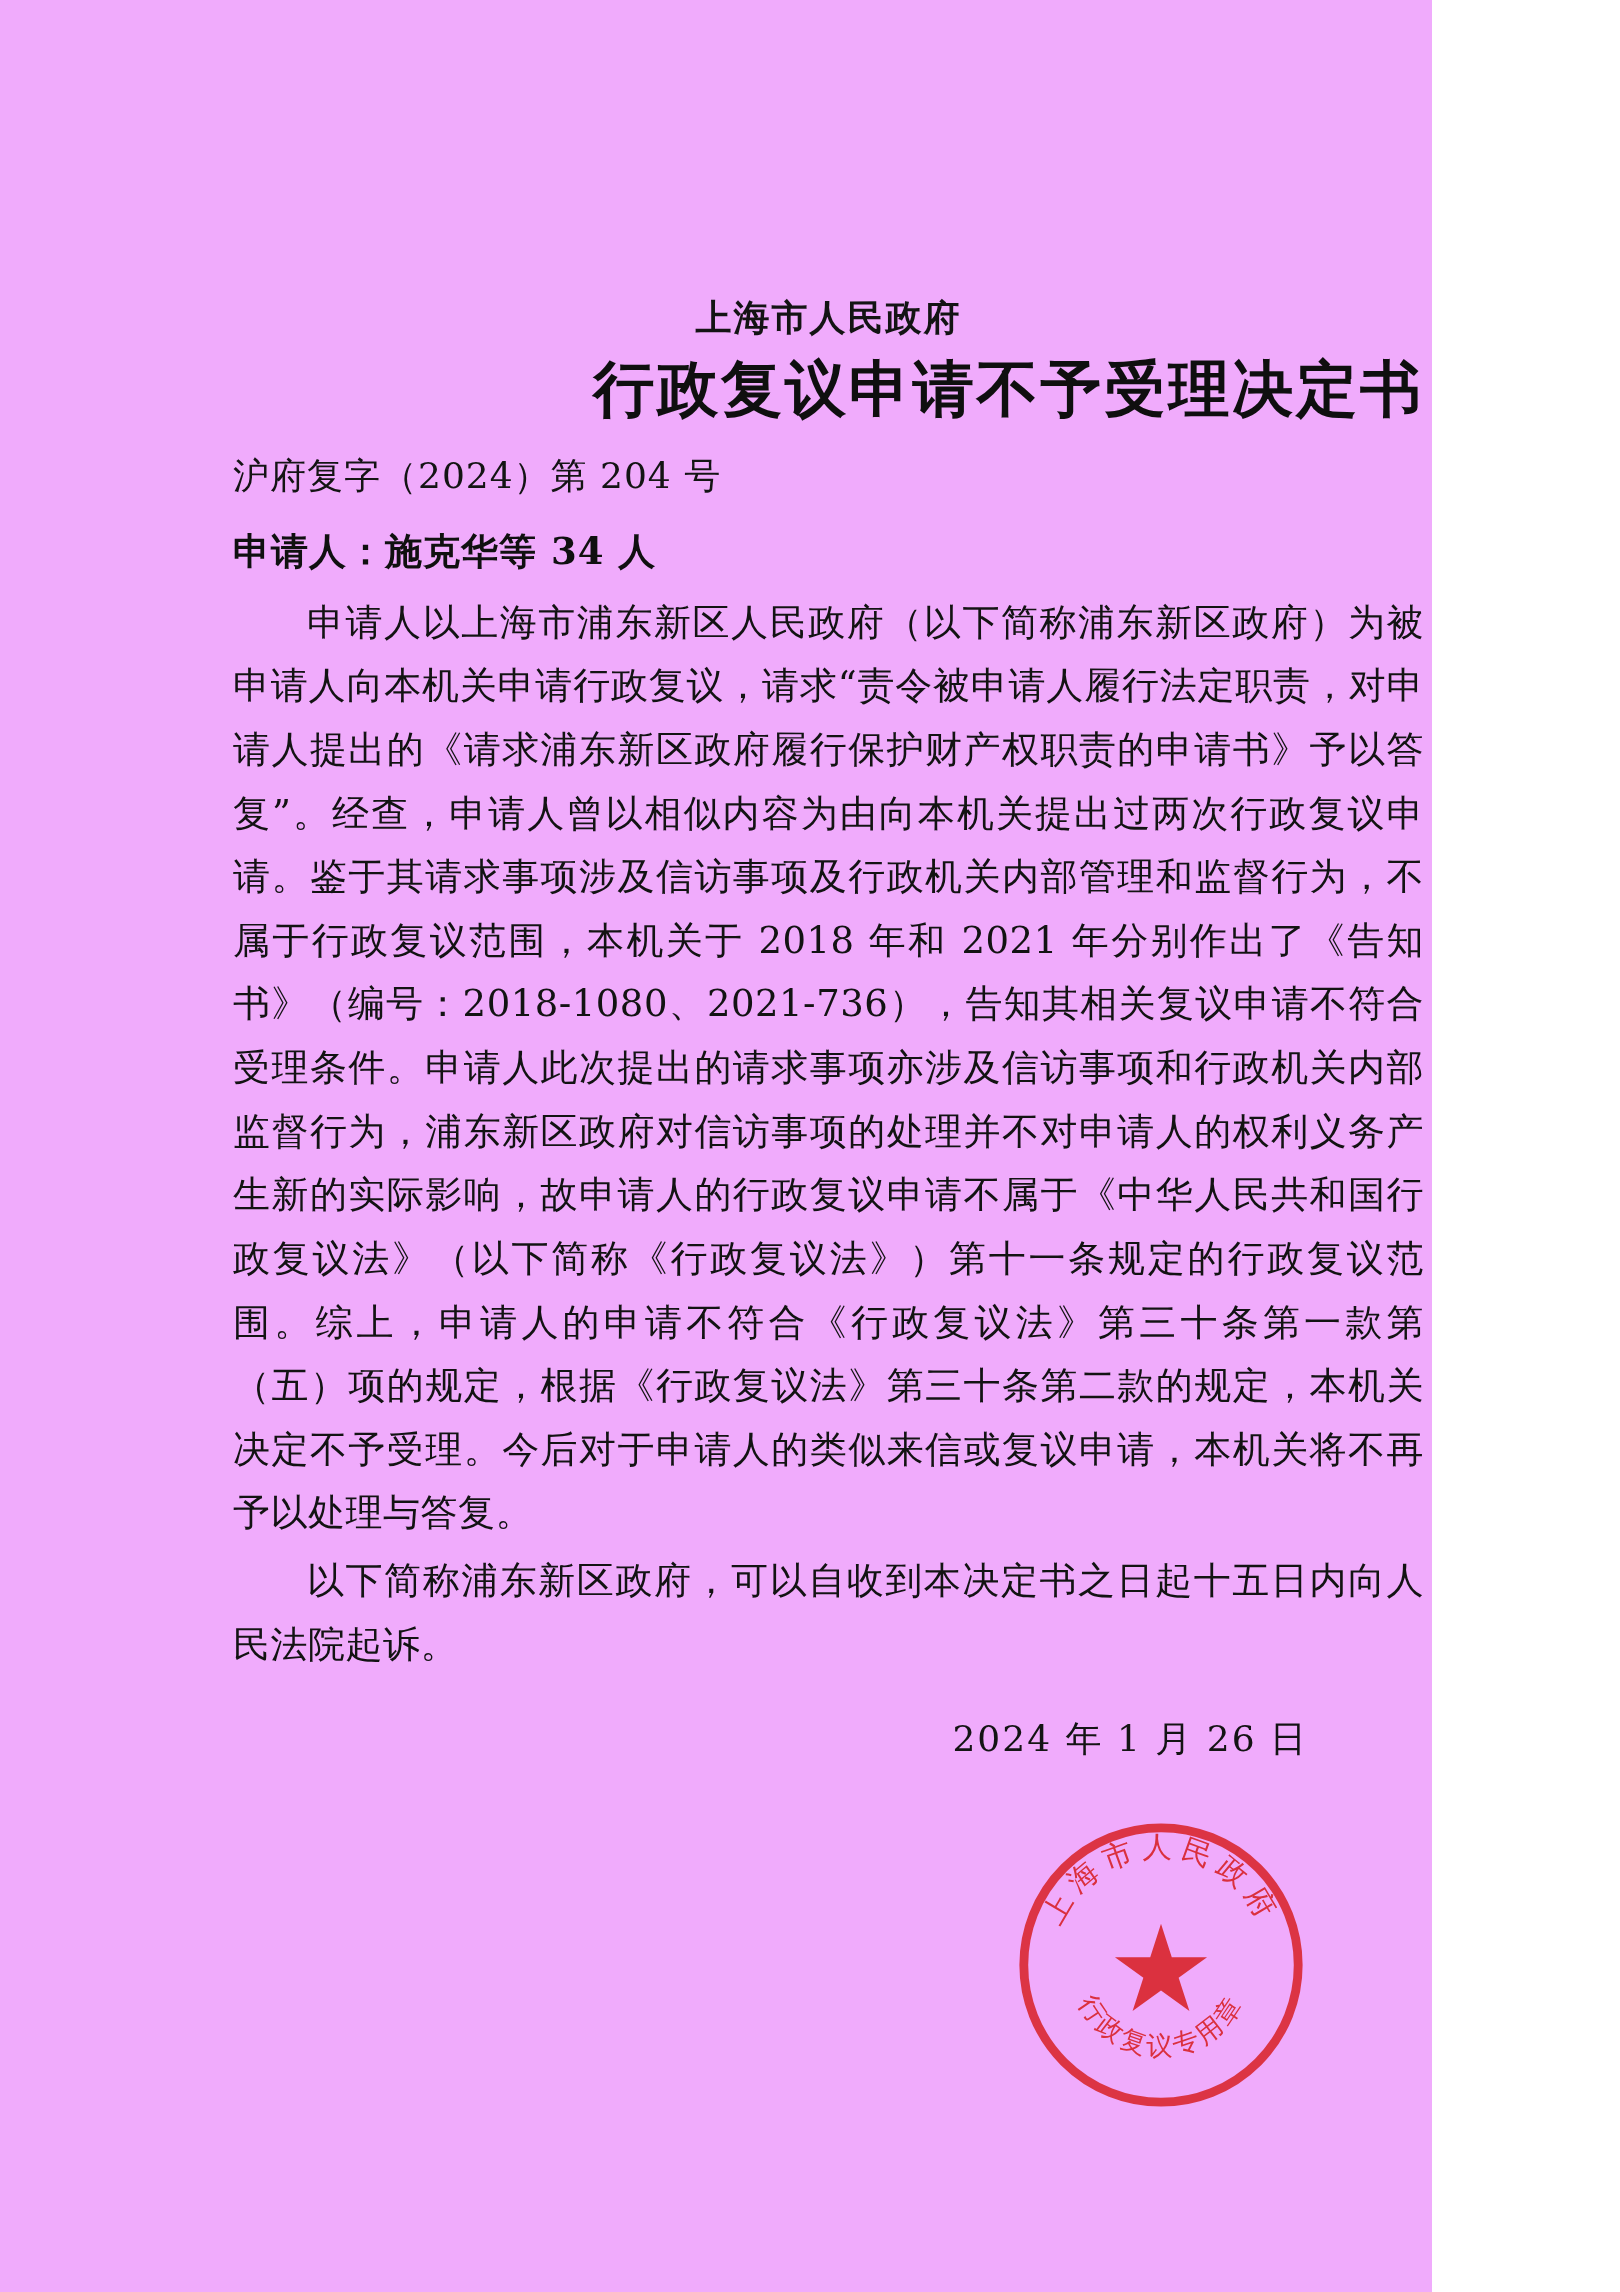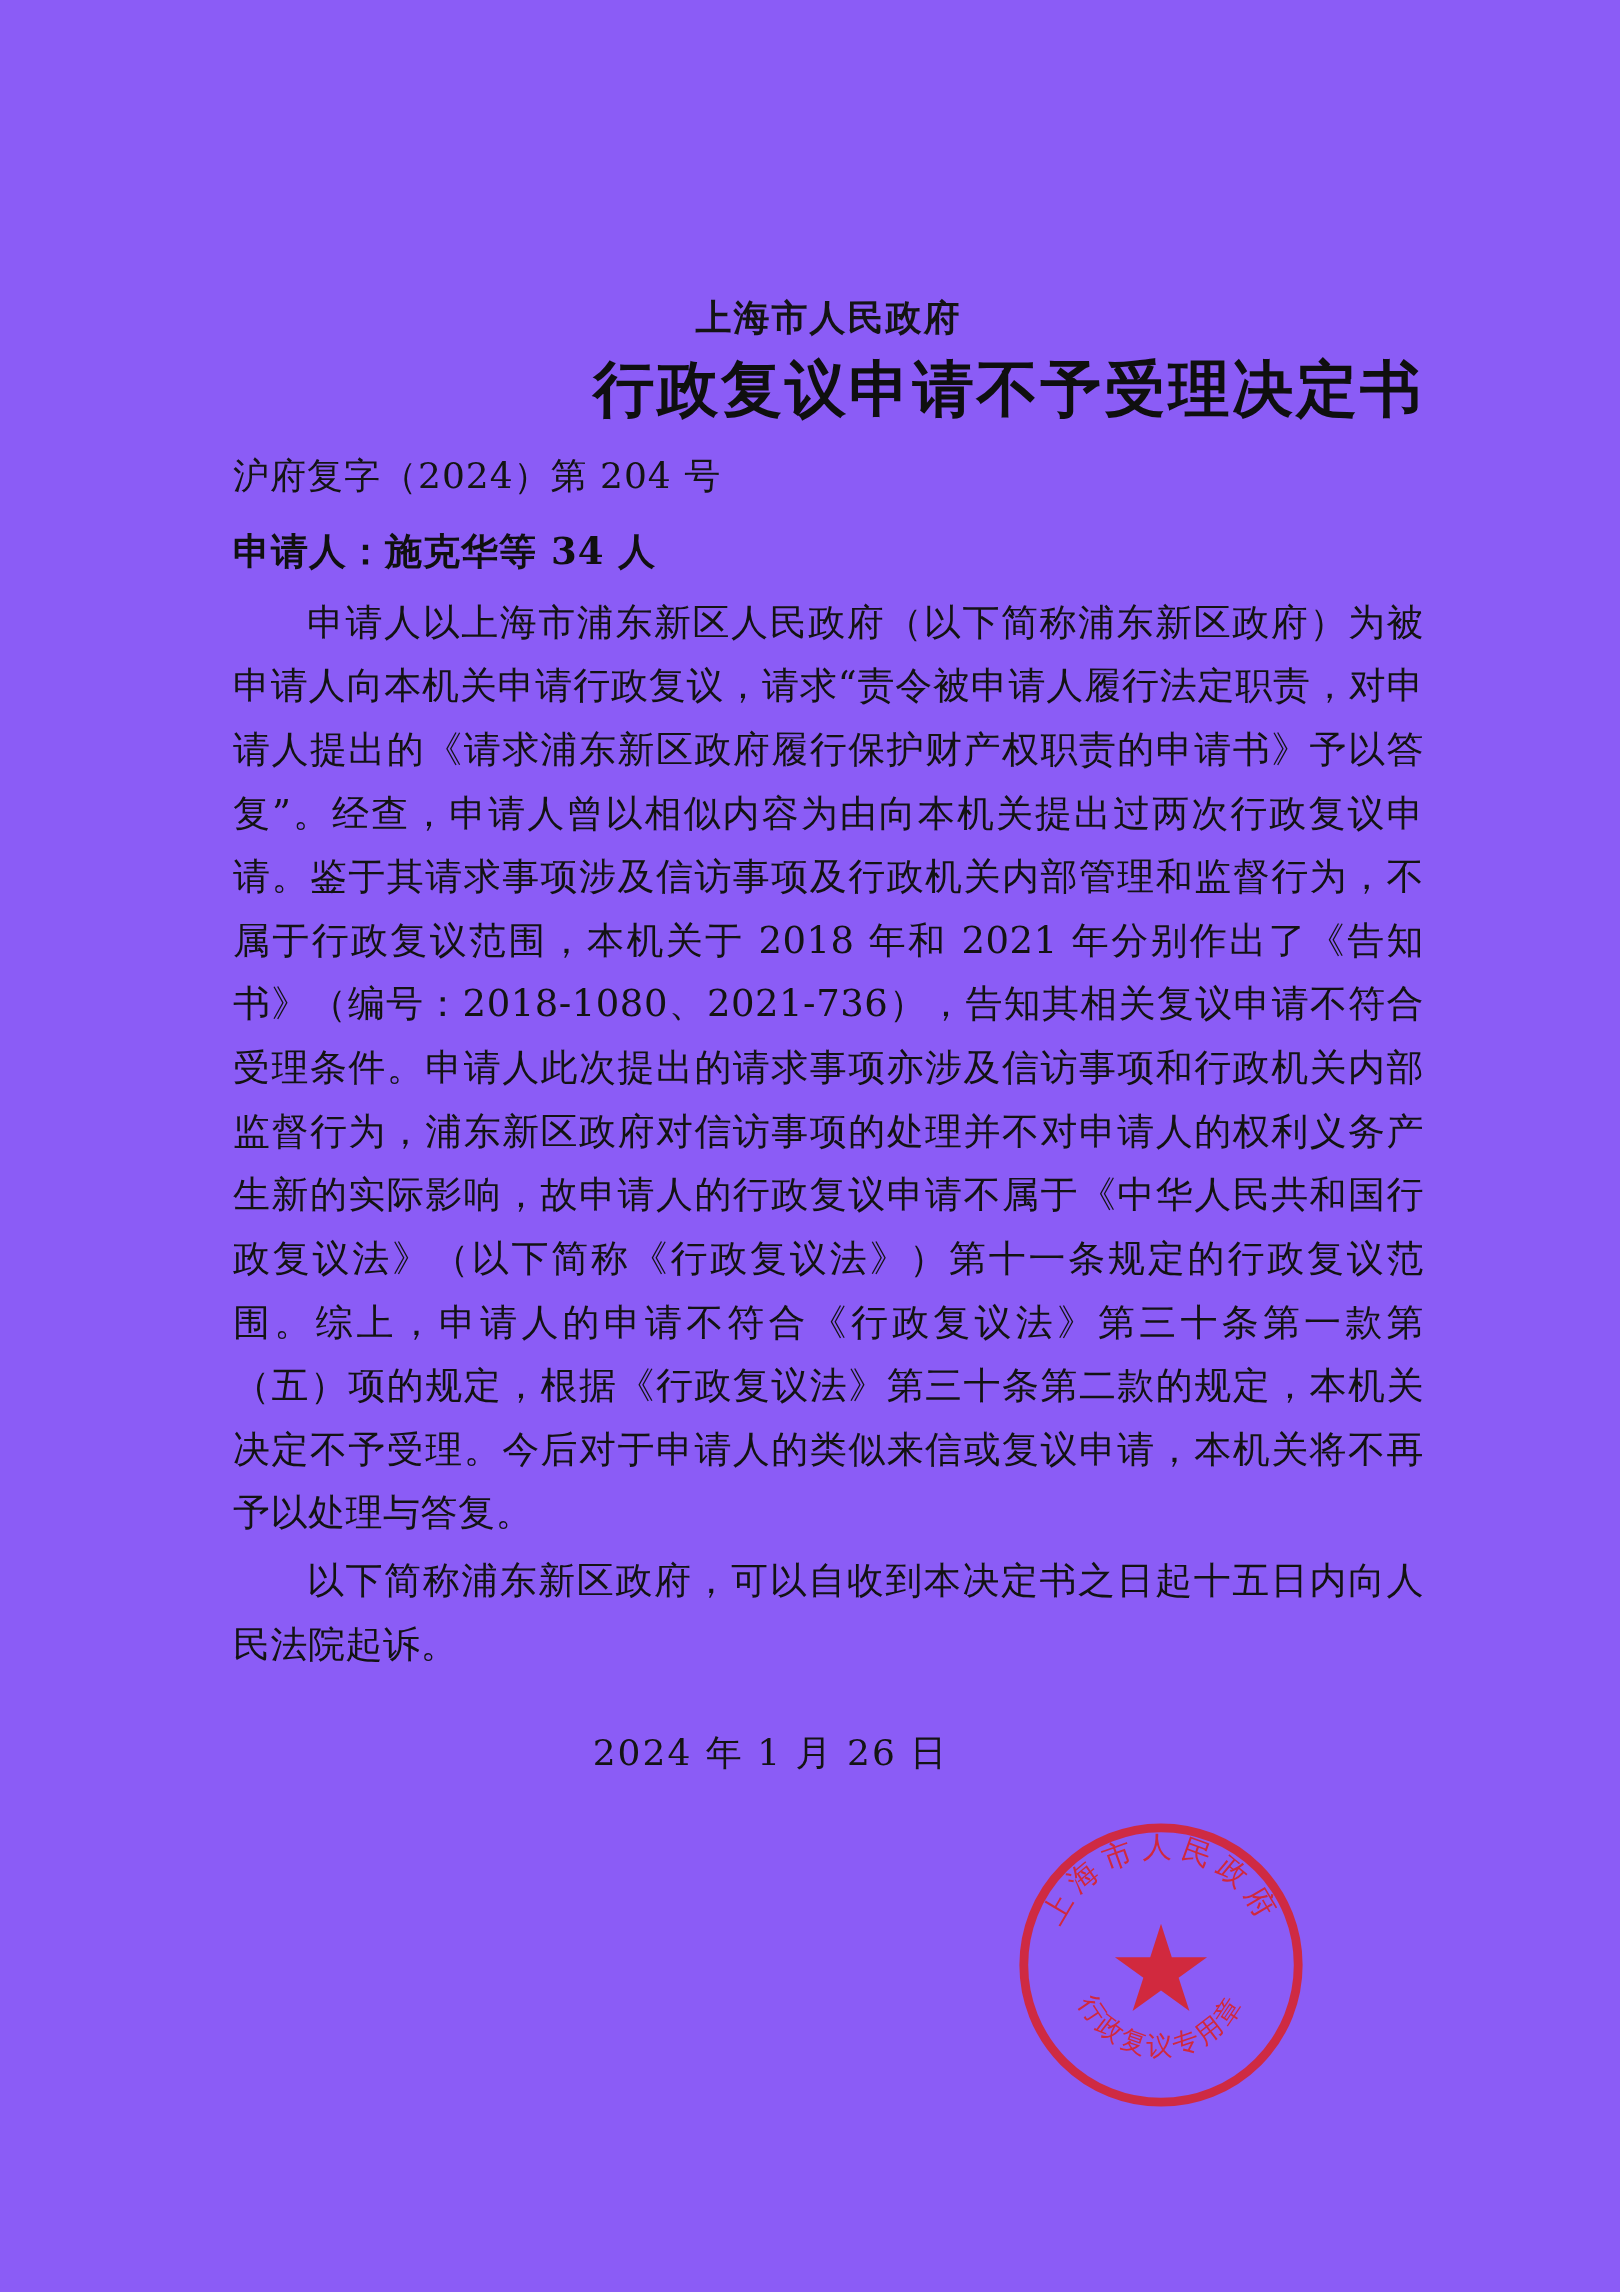--- a/index.html
+++ b/index.html
@@ -10,23 +10,23 @@
   body {
     width: 1620px;
     height: 2293px;
     font-family: "DejaVu Serif", "Liberation Serif", serif;
     color: #111111;
     position: relative;
     overflow: hidden;
   }
   .page {
     position: relative;
-    width: 1620px;
+    width: 1432px;
     height: 2293px;
-    background: #8b5cf6;
+    background: #f0abfc;
   }
   .doc-body {
     position: absolute;
     left: 233px;
     top: 294px;
     width: 1191px;
   }
   .org-line {
     text-align: center;
     font-size: 36px;
@@ -62,22 +62,22 @@
     font-size: 37px;
     line-height: 1.72;
     text-align: justify;
     text-justify: inter-ideograph;
     letter-spacing: 0.5px;
     margin: 0 0 3.9px 0;
     text-indent: 2em;
     color: #131313;
   }
   .date-line {
-    margin-top: 53px;
-    text-align: center;
+    margin-top: 39px;
+    text-align: right;
     font-size: 36px;
     letter-spacing: 2px;
     padding-right: 116px;
     color: #141414;
     position: relative;
     z-index: 1;
   }
   
   .seal {
     position: absolute;

